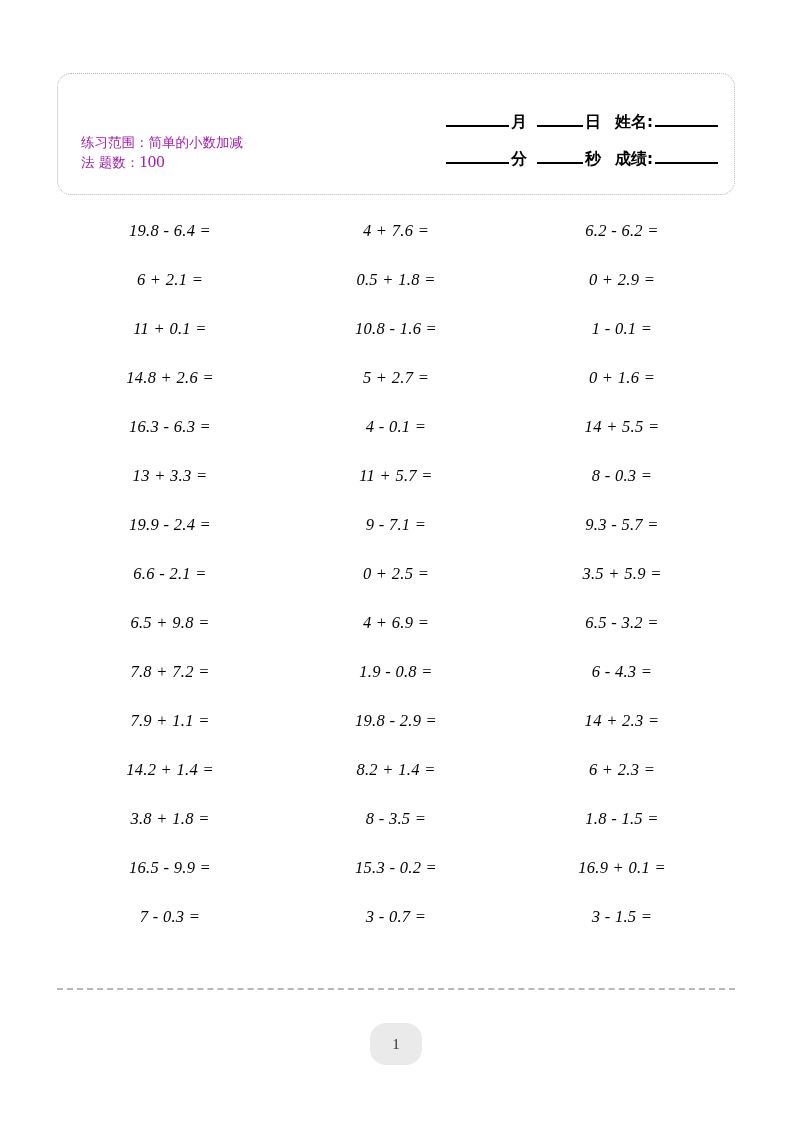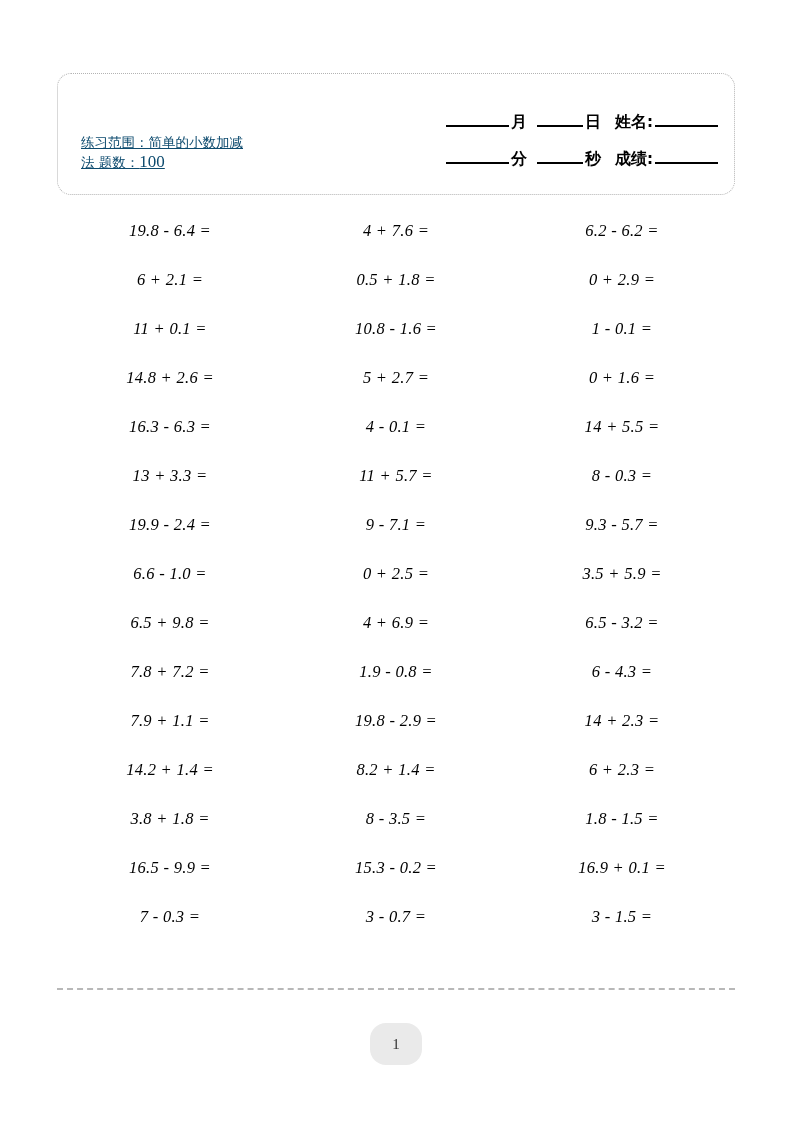--- a/index.html
+++ b/index.html
@@ -30,22 +30,21 @@
 
   .header-left {
     position: absolute;
     left: 23px;
     top: 58px;
     width: 215px;
     font-family: "DejaVu Sans", "Liberation Sans", sans-serif;
     font-size: 13.5px;
     line-height: 20px;
     letter-spacing: 0px;
-    color: #0c4a6e;
-    text-decoration: underline;
+    color: #a21caf;
   }
   .header-left .count-num {
     font-family: "Liberation Serif", serif;
     font-size: 17px;
   }
 
   .header-right {
     position: absolute;
     left: 330px;
     top: 20px;
@@ -180,21 +179,21 @@
     <div class="problem">0 + 1.6 =</div>
     <div class="problem">16.3 - 6.3 =</div>
     <div class="problem">4 - 0.1 =</div>
     <div class="problem">14 + 5.5 =</div>
     <div class="problem">13 + 3.3 =</div>
     <div class="problem">11 + 5.7 =</div>
     <div class="problem">8 - 0.3 =</div>
     <div class="problem">19.9 - 2.4 =</div>
     <div class="problem">9 - 7.1 =</div>
     <div class="problem">9.3 - 5.7 =</div>
-    <div class="problem">6.6 - 1.0 =</div>
+    <div class="problem">6.6 - 2.1 =</div>
     <div class="problem">0 + 2.5 =</div>
     <div class="problem">3.5 + 5.9 =</div>
     <div class="problem">6.5 + 9.8 =</div>
     <div class="problem">4 + 6.9 =</div>
     <div class="problem">6.5 - 3.2 =</div>
     <div class="problem">7.8 + 7.2 =</div>
     <div class="problem">1.9 - 0.8 =</div>
     <div class="problem">6 - 4.3 =</div>
     <div class="problem">7.9 + 1.1 =</div>
     <div class="problem">19.8 - 2.9 =</div>

